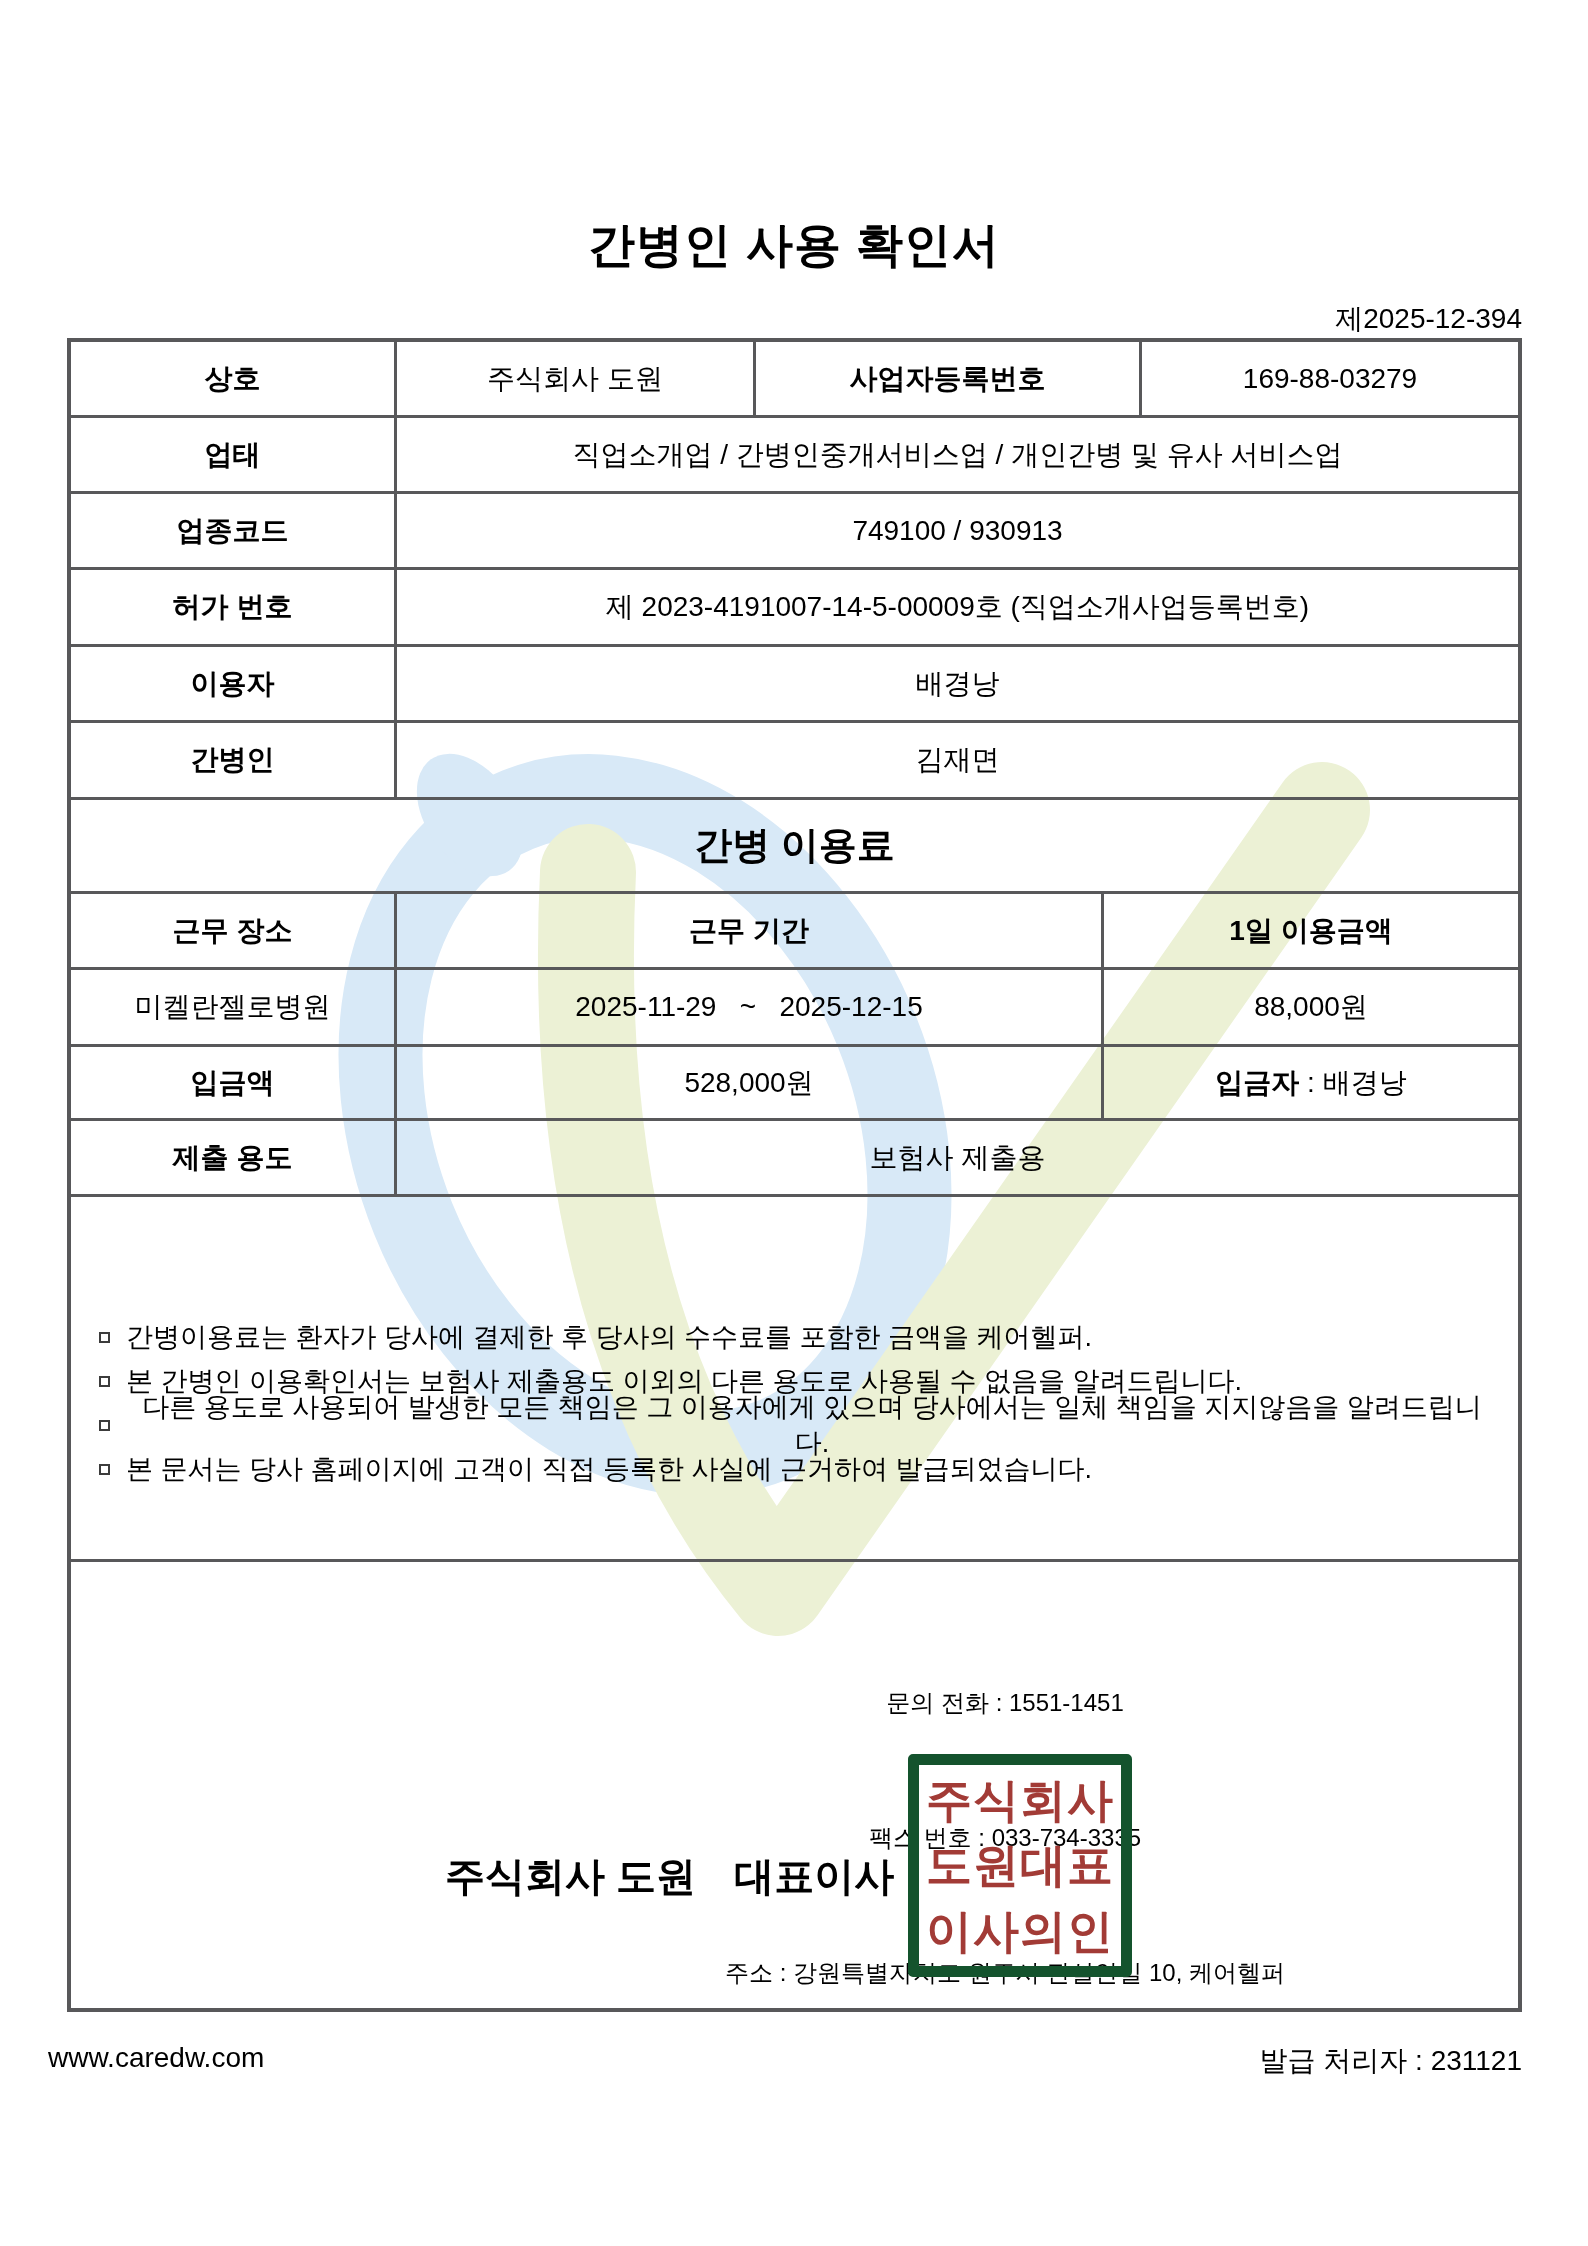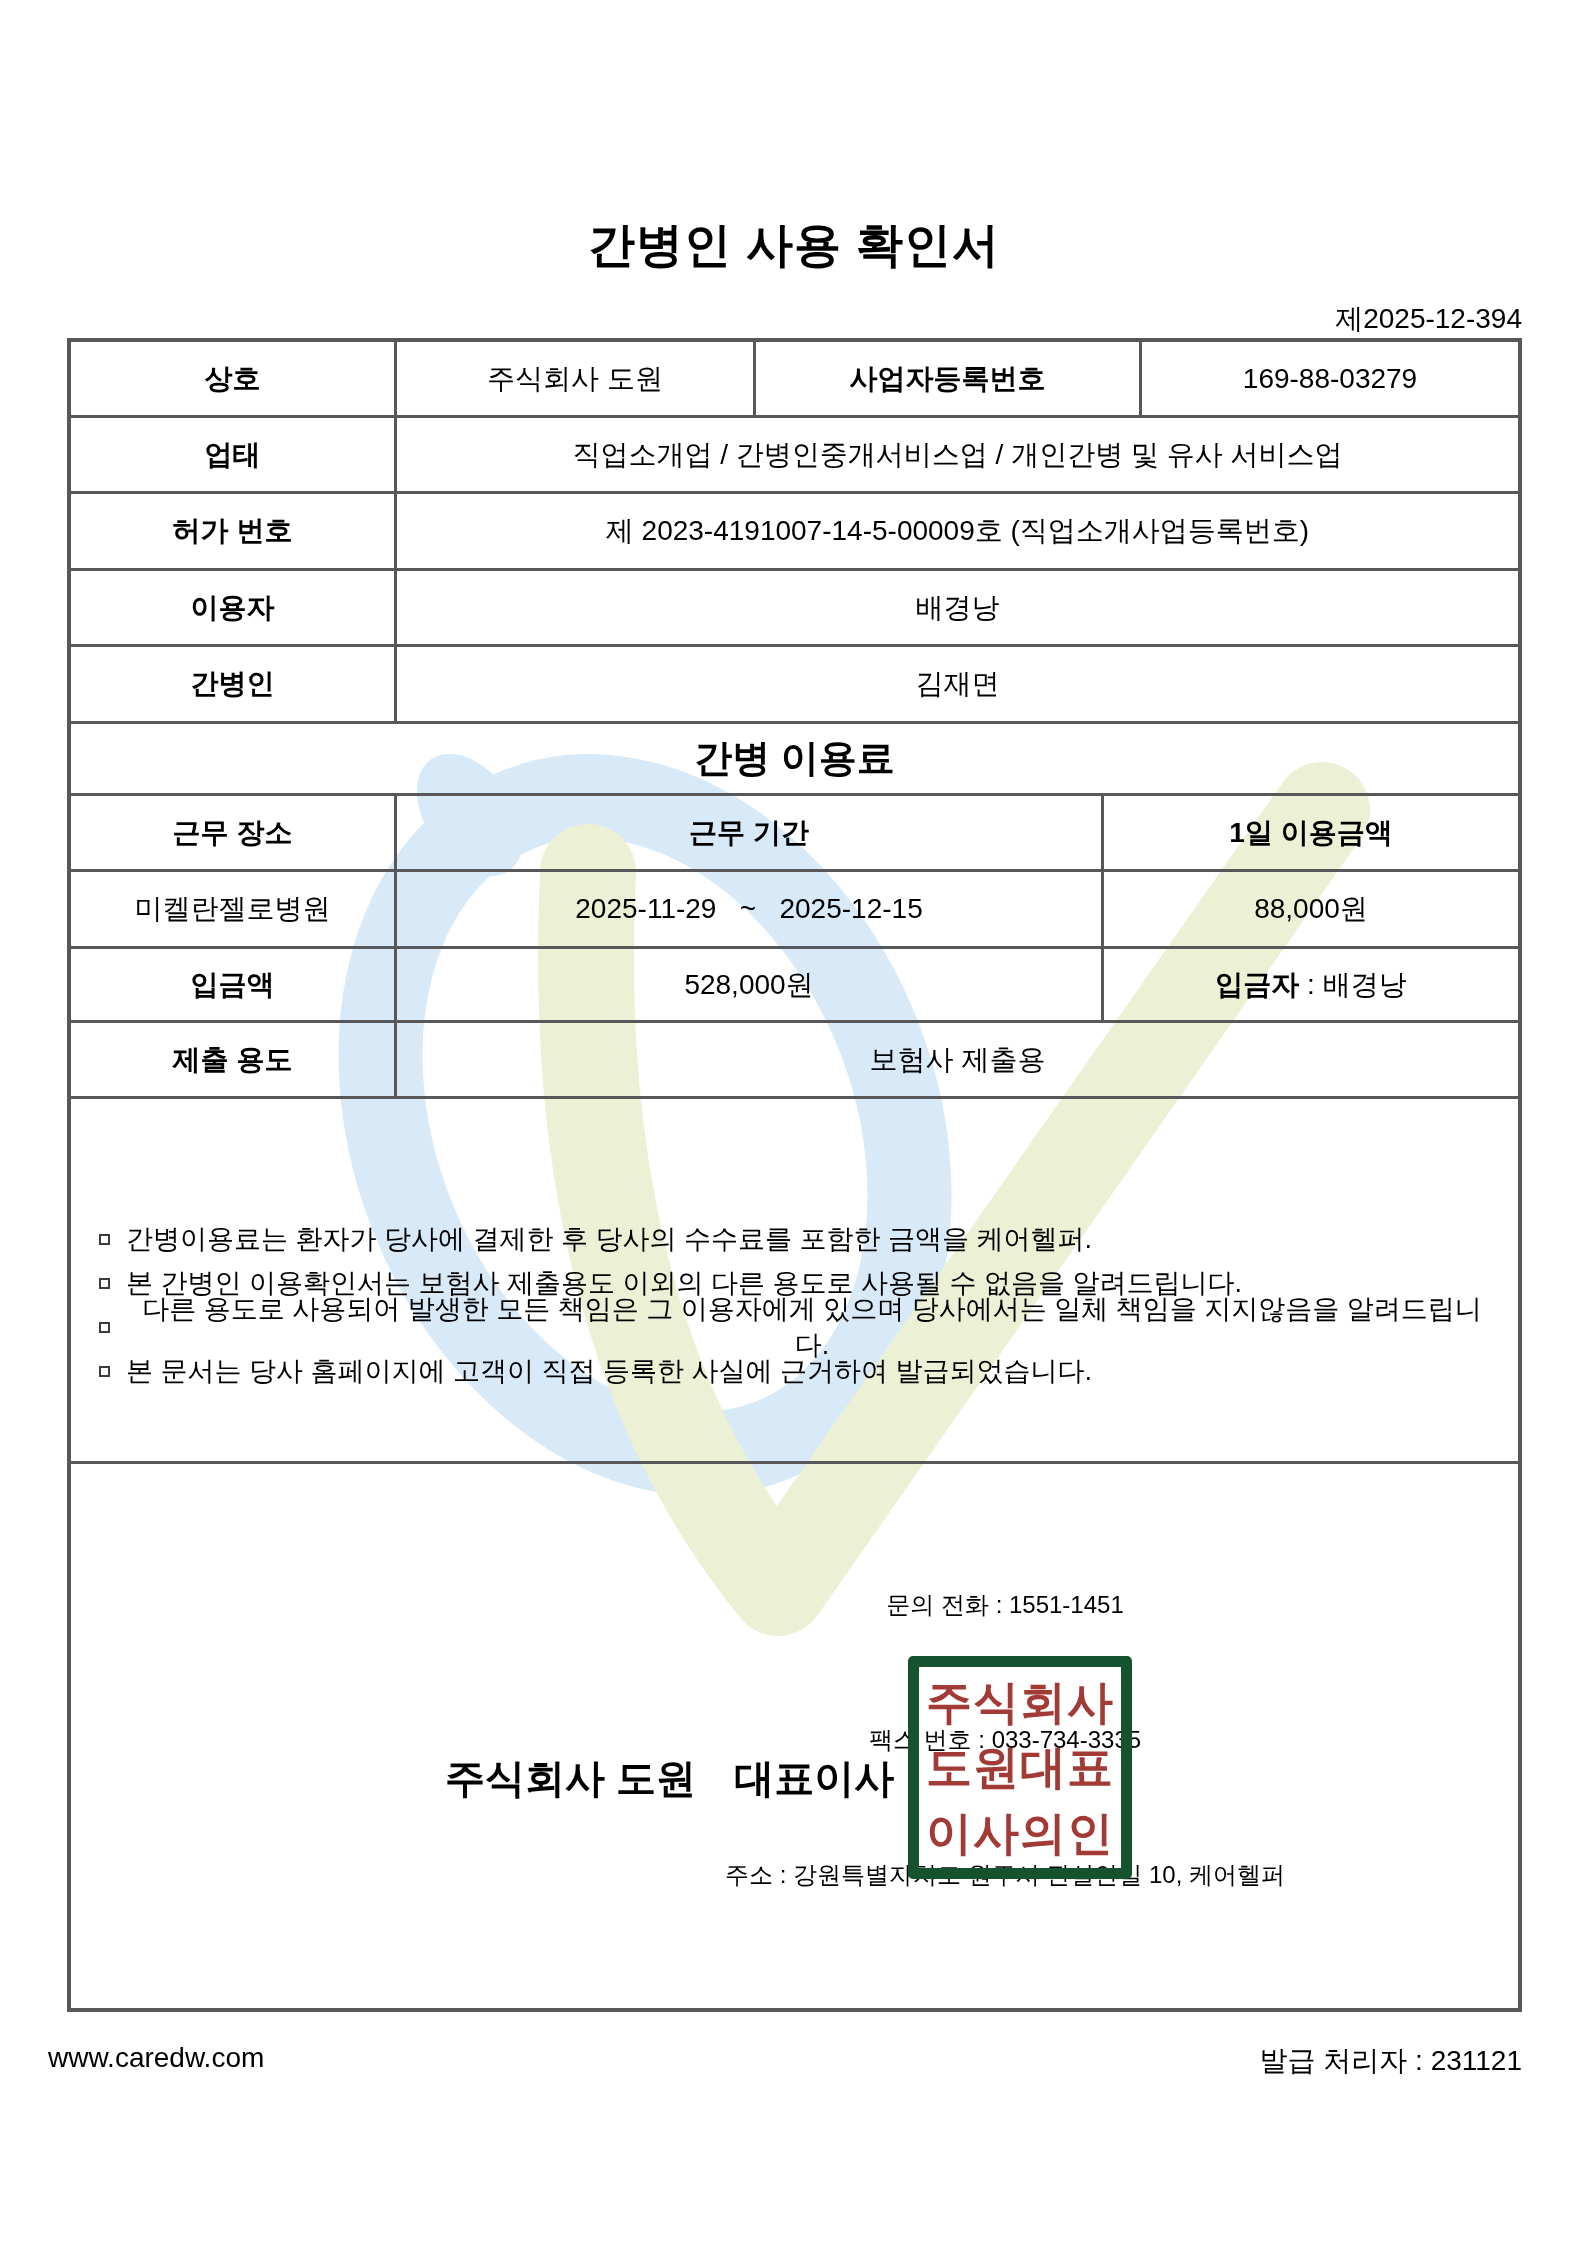--- a/index.html
+++ b/index.html
@@ -96,37 +96,41 @@
       <div class="cell c2">주식회사 도원</div>
       <div class="cell c3 lbl">사업자등록번호</div>
       <div class="cell crest">169-88-03279</div>
     </div>
 
     <div class="trow" style="height:76px">
       <div class="cell cfirst c1 lbl">업태</div>
       <div class="cell crest">직업소개업 / 간병인중개서비스업 / 개인간병 및 유사 서비스업</div>
     </div>
 
+    <div class="trow" style="height:76px">
+      <div class="cell cfirst c1 lbl">업종코드</div>
+      <div class="cell crest">749100 / 930913</div>
+    </div>
 
     <div class="trow" style="height:77px">
       <div class="cell cfirst c1 lbl">허가 번호</div>
       <div class="cell crest">제 2023-4191007-14-5-00009호 (직업소개사업등록번호)</div>
     </div>
 
     <div class="trow" style="height:76px">
       <div class="cell cfirst c1 lbl">이용자</div>
       <div class="cell crest">배경낭</div>
     </div>
 
     <div class="trow" style="height:77px">
       <div class="cell cfirst c1 lbl">간병인</div>
       <div class="cell crest">김재면</div>
     </div>
 
-    <div class="trow" style="height:72px">
+    <div class="trow" style="height:94px">
       <div class="cell cfirst crest section-title">간병 이용료</div>
     </div>
 
     <div class="trow" style="height:76px">
       <div class="cell cfirst c1 lbl">근무 장소</div>
       <div class="cell c2wide lbl">근무 기간</div>
       <div class="cell crest lbl">1일 이용금액</div>
     </div>
 
     <div class="trow" style="height:77px">

